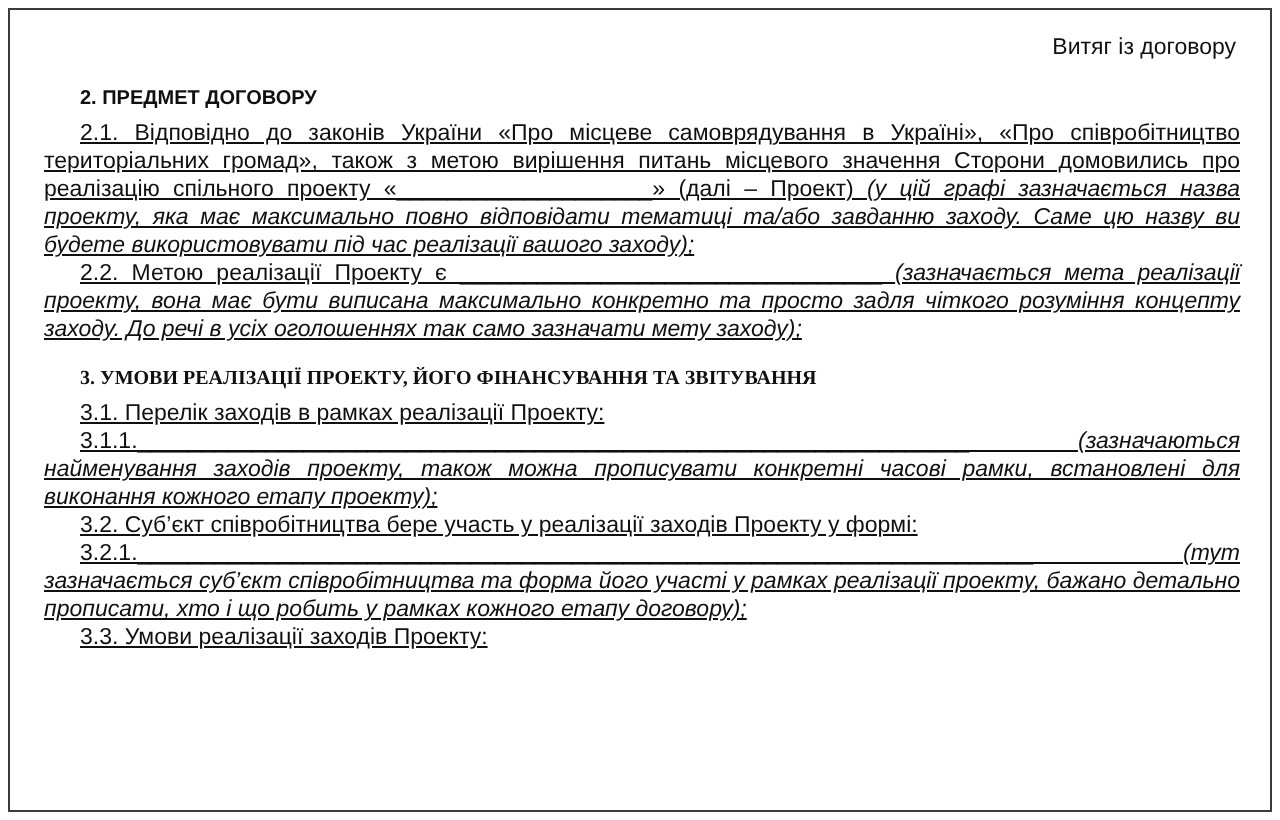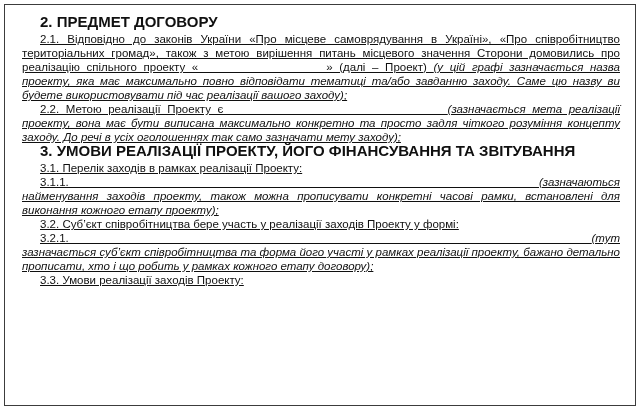--- a/index.html
+++ b/index.html
@@ -23,42 +23,45 @@
     font-family: "Liberation Sans", sans-serif;
     font-size: 11.5px;
     line-height: 14px;
     color: #101010;
   }
   .tagline {
     text-align: right;
     margin: 2px 2px 12px 0;
   }
   .sec-heading {
-    font-size: 15px;
+    font-size: 10px;
     font-weight: bold;
     margin: 0 0 3px 0;
     text-indent: 18px;
   }
   .sec-heading.second {
+    margin-top: 11px;
+    font-family: Liberation Serif, serif;
   }
   .clause {
     margin: 0;
     text-align: justify;
     text-indent: 18px;
     text-decoration: underline;
   }
   .clause .note {
     font-style: italic;
   }
 </style>
 </head>
 <body>
 
 <div class="page">
 
+  <div class="tagline">Витяг із договору</div>
 
   <div class="sec-heading">2. ПРЕДМЕТ ДОГОВОРУ</div>
 
   <p class="clause"><span>2.1. Відповідно до законів України «Про місцеве самоврядування в Україні», «Про співробітництво територіальних громад», також з метою вирішення питань місцевого значення Сторони домовились про реалізацію спільного проекту «____________________» (далі – Проект) </span><span class="note">(у цій графі зазначається назва проекту, яка має максимально повно відповідати тематиці та/або завданню заходу. Саме цю назву ви будете використовувати під час реалізації вашого заходу);</span></p>
 
   <p class="clause"><span>2.2. Метою реалізації Проекту є _________________________________ </span><span class="note">(зазначається мета реалізації проекту, вона має бути виписана максимально конкретно та просто задля чіткого розуміння концепту заходу. До речі в усіх оголошеннях так само зазначати мету заходу);</span></p>
 
 
   <div class="sec-heading second">3. УМОВИ РЕАЛІЗАЦІЇ ПРОЕКТУ, ЙОГО ФІНАНСУВАННЯ ТА ЗВІТУВАННЯ</div>
 

